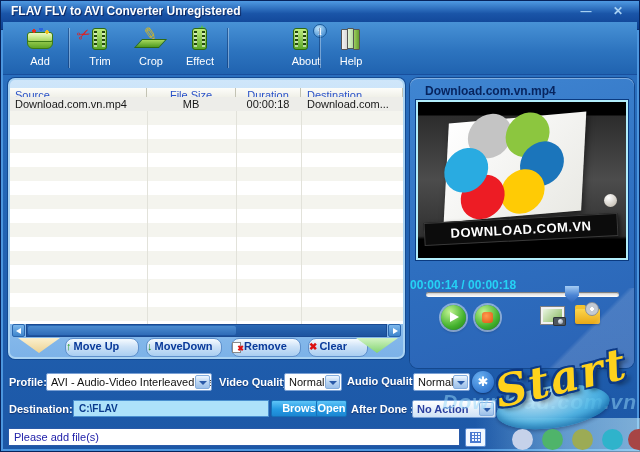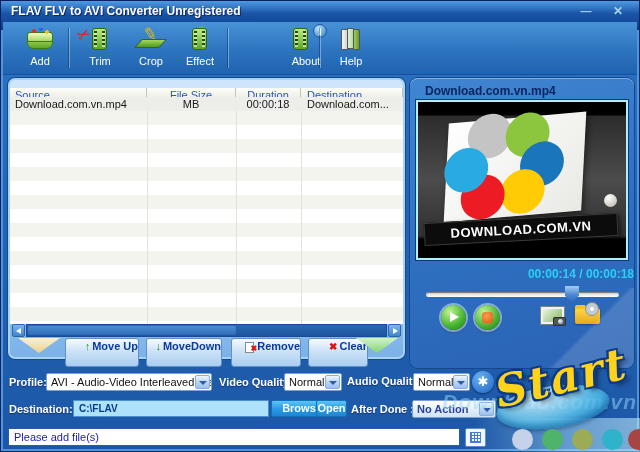--- a/index.html
+++ b/index.html
@@ -87,23 +87,23 @@
     border-bottom:3px solid transparent;}
   .scroll-left::after{left:3px;border-right:5px solid #fff;}
   .scroll-right::after{left:4px;border-left:5px solid #fff;}
   .scroll-track{flex:1;background:linear-gradient(180deg,#2a68b4,#1d54a0);border:1px solid #1a4a92;margin:0 1px;position:relative;}
   .scroll-thumb{position:absolute;left:1px;top:1px;bottom:1px;width:58%;
     background:linear-gradient(180deg,#4c8cd0,#2f6cb8);border-radius:2px;}
   .ft-actions{position:absolute;left:0;right:0;bottom:0;height:20px;}
   .tri{position:absolute;top:1px;width:42px;height:15px;}
   .tri-left{left:8px;background:linear-gradient(180deg,#fbf0ce,#ecd294);clip-path:polygon(0 0,100% 0,50% 100%);}
   .tri-right{right:5px;background:linear-gradient(180deg,#d2f4c4,#84d472);clip-path:polygon(0 0,100% 0,50% 100%);}
-  .act-btn{position:absolute;top:1px;height:29px;border:1px solid #5e90cc;border-radius:3px;
+  .act-btn{position:absolute;top:1px;height:19px;border:1px solid #5e90cc;border-radius:8px;
     background:linear-gradient(180deg,#f6fbff 0%,#cde2f7 45%,#a9cef1 100%);
-    color:#0a3a9a;font-size:11px;font-weight:bold;text-align:right;line-height:15px;cursor:default;}
+    color:#0a3a9a;font-size:11px;font-weight:bold;text-align:left;line-height:15px;cursor:default;}
   .act-icon{display:inline-block;font-size:11px;font-weight:bold;margin-right:2px;vertical-align:top;}
   .up-arrow{color:#1f9a1f;} .down-arrow{color:#1f8a1f;}
   .x-red{color:#dd1111;font-size:10px;}
   .page-ico{display:inline-block;position:relative;width:9px;height:11px;background:#fff;
     border:1px solid #8a8a8a;margin-right:3px;vertical-align:middle;}
   .page-ico::after{content:"✖";position:absolute;right:-4px;bottom:-4px;color:#dd1111;font-size:8px;}
   
   .preview-panel{position:absolute;left:410px;top:78px;width:224px;height:290px;border-radius:8px;
     background:linear-gradient(165deg,#4086d2 0%,#2e6fc0 55%,#2a62b4 100%);
     box-shadow:0 0 0 1px #14488e, inset 0 1px 0 rgba(255,255,255,.35);overflow:hidden;}
@@ -122,21 +122,21 @@
   .pin-green{left:58px;top:-4px;background:#8cc63f;}
   .pin-bluer{left:74px;top:26px;background:#1b75bb;}
   .pin-yellow{left:56px;top:52px;background:#ffcb05;}
   .pin-red{left:16px;top:54px;background:#ed1c24;}
   .pin-bluel{left:-2px;top:26px;background:#29abe1;}
   .logo-banner{position:absolute;left:6px;top:116px;width:194px;height:23px;background:#0c0c0c;
     border:1px solid #3a3a3a;transform:rotate(-3deg);color:#fff;font-weight:bold;font-size:13px;
     letter-spacing:.5px;text-align:center;line-height:21px;box-shadow:2px 2px 4px rgba(0,0,0,.6);}
   .ball{position:absolute;right:9px;top:92px;width:13px;height:13px;border-radius:50%;
     background:radial-gradient(circle at 35% 28%,#fff,#b8b0a2);}
-  .time-display{position:absolute;left:0;right:0;top:189px;text-align:right;
+  .time-display{position:absolute;left:0;right:0;top:200px;text-align:left;
     color:#25d2f5;font-size:12px;font-weight:bold;}
   .slider{position:absolute;left:16px;right:15px;top:214px;height:5px;border-radius:3px;
     background:linear-gradient(180deg,#cfcfcf,#ffffff);box-shadow:inset 0 1px 1px #777;}
   .slider-thumb{position:absolute;left:72%;top:-6px;width:14px;height:17px;
     clip-path:polygon(0 0,100% 0,100% 58%,50% 100%,0 58%);
     background:linear-gradient(180deg,#a6cdf4,#4a84d4 55%,#2f66bc);}
   .transport{position:absolute;left:0;right:0;top:227px;height:30px;}
   .circle-btn{position:absolute;width:25px;height:25px;border-radius:50%;
     background:radial-gradient(circle at 35% 28%,#c2f492,#44b22e 60%,#1f7a14);
     box-shadow:0 0 0 2px rgba(215,228,242,.55), 0 2px 3px rgba(0,20,60,.4);}

